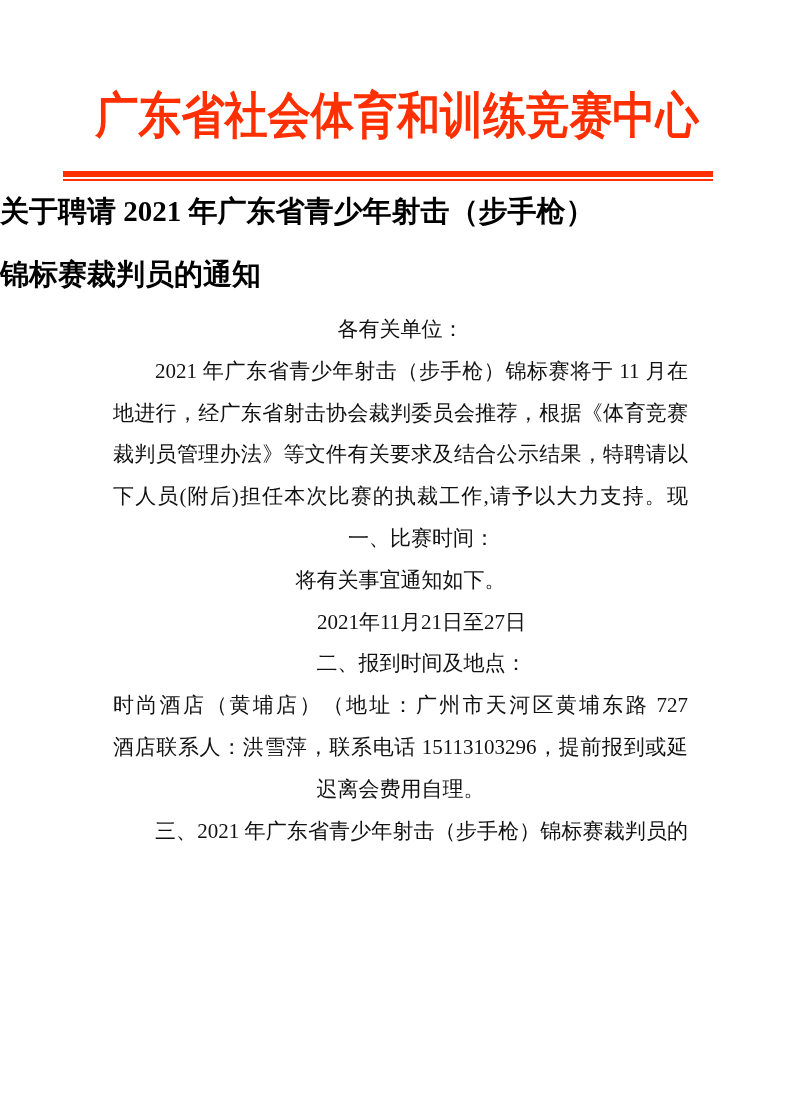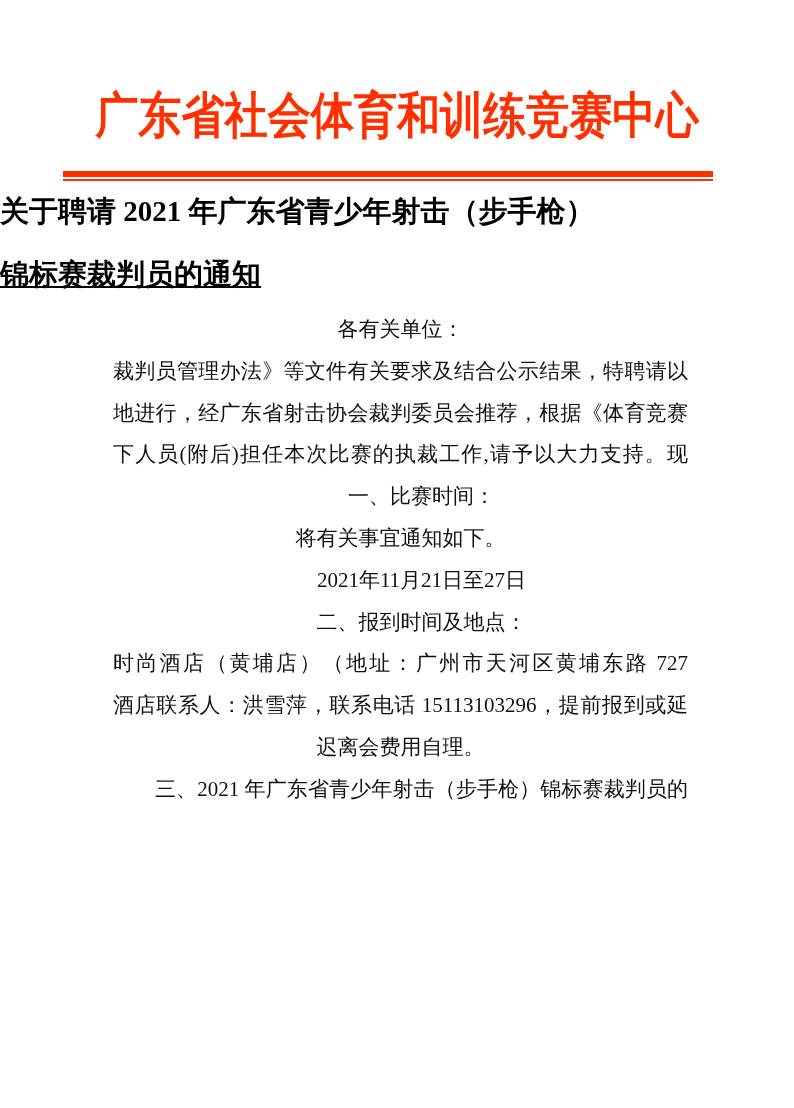--- a/index.html
+++ b/index.html
@@ -49,21 +49,21 @@
     left: 0;
     width: 794px;
     text-align: left;
     font-weight: bold;
     font-size: 29px;
     color: #000000;
     white-space: nowrap;
     margin: 0;
   }
   .doc-title-1 { top: 192px; }
-  .doc-title-2 { top: 255px; text-decoration: underline; }
+  .doc-title-2 { top: 255px; }
   
   .body-block {
     position: absolute;
     left: 113px;
     top: 309px;
     width: 575px;
     font-size: 21px;
     color: #111111;
   }
   .line {
@@ -96,22 +96,23 @@
     <div class="thick"></div>
     <div class="gap"></div>
     <div class="thin"></div>
   </div>
 
   <div class="doc-title doc-title-1">关于聘请 2021 年广东省青少年射击（步手枪）</div>
   <div class="doc-title doc-title-2">锦标赛裁判员的通知</div>
 
   <div class="body-block">
     <div class="line">各有关单位：</div>
+    <div class="line indent fill">2021 年广东省青少年射击（步手枪）锦标赛将于 11 月在</div>
+    <div class="line fill">地进行，经广东省射击协会裁判委员会推荐，根据《体育竞赛</div>
     <div class="line fill">裁判员管理办法》等文件有关要求及结合公示结果，特聘请以</div>
-    <div class="line fill">地进行，经广东省射击协会裁判委员会推荐，根据《体育竞赛</div>
     <div class="line fill">下人员(附后)担任本次比赛的执裁工作,请予以大力支持。现</div>
     <div class="line indent">一、比赛时间：</div>
     <div class="line">将有关事宜通知如下。</div>
     <div class="line indent">2021年11月21日至27日</div>
     <div class="line indent">二、报到时间及地点：</div>
     <div class="line fill">时尚酒店（黄埔店）（地址：广州市天河区黄埔东路 727 号），</div>
     <div class="line fill">酒店联系人：洪雪萍，联系电话 15113103296，提前报到或延</div>
     <div class="line">迟离会费用自理。</div>
     <div class="line indent fill">三、2021 年广东省青少年射击（步手枪）锦标赛裁判员的</div>
   </div>

